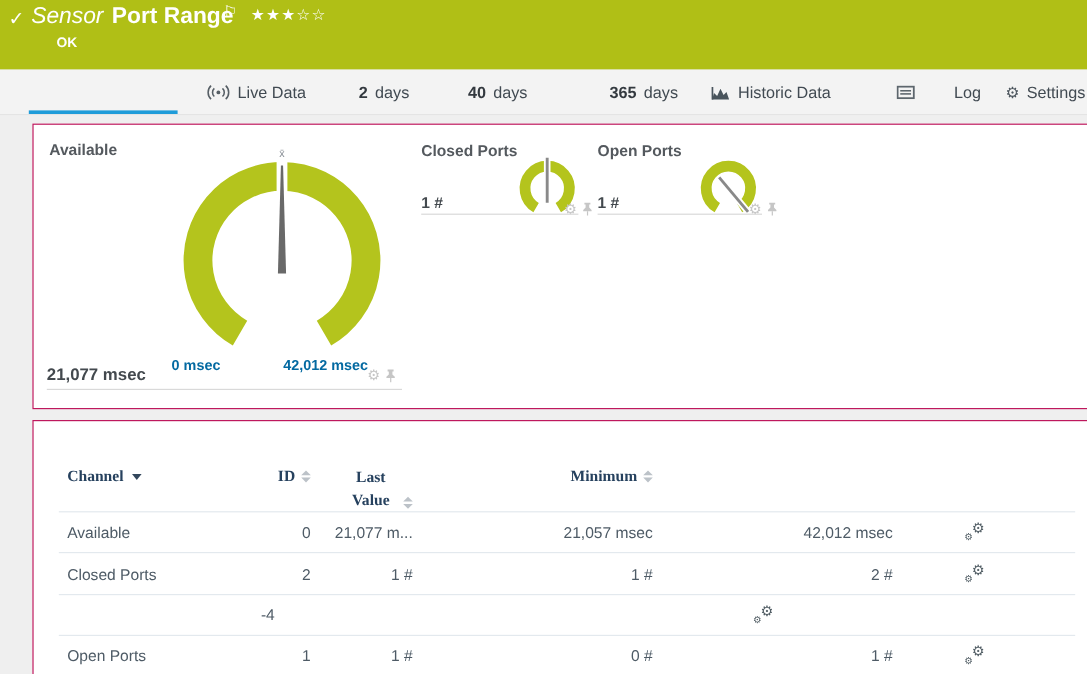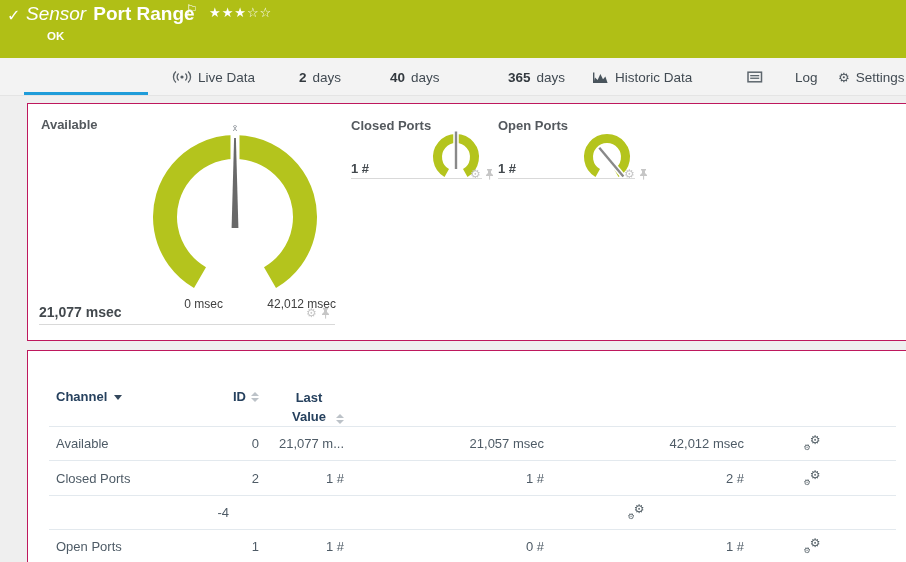--- a/index.html
+++ b/index.html
@@ -26,33 +26,33 @@
   .t-overview{left:55px;} .t-live{left:172px;} .t-2d{left:299px;} .t-30d{left:390px;}
   .t-365d{left:508px;} .t-hist{left:592px;} .t-log{left:747px;gap:32px;} .t-set{left:838px;}
   .gearglyph{font-size:13px;color:#4d565e;line-height:1;}
   
   .card{position:absolute;left:27px;width:880px;background:#fff;border:1px solid #be185d;box-sizing:border-box;}
   .card1{top:103px;height:238px;}
   .card2{top:350px;height:230px;}
   
   .glabel{position:absolute;font-size:13px;font-weight:bold;color:#54595e;}
   .gvalue{position:absolute;font-size:14px;font-weight:bold;color:#43494e;}
-  .gscale{position:absolute;font-size:12px;color:#404040;text-align:right;}
+  .gscale{position:absolute;font-size:12px;color:#0369a1;text-align:left;font-weight:bold;}
   .gdivider{position:absolute;height:1px;background:#d9d9d9;}
   .gicons{position:absolute;display:flex;gap:4px;align-items:center;color:#c6c6c6;}
   .gicons .gear{font-size:12px;line-height:1;}
   .gaugewrap{position:absolute;cursor:pointer;}
   
   .tbl{margin:0 10px 0 21px;}
   .thead,.trow{display:grid;grid-template-columns:173px 30px 85px 200px 200px 1fr;padding-left:7px;align-items:center;}
   .thead{padding-top:38px;height:37px;align-items:start;border-bottom:1px solid #e3e9ee;box-sizing:content-box;
          font-size:13px;font-weight:bold;color:#26415e;}
   .trow{height:33.4px;border-bottom:1px solid #e3e9ee;font-size:13px;color:#4e5b66;}
   .hr,.numcell{text-align:right;}
-  .hlink{cursor:pointer;display:inline-flex;align-items:flex-start;}
+  .hlink{cursor:pointer;display:inline-flex;align-items:flex-start;font-family:Liberation Serif, serif;}
   .caret{display:inline-block;width:0;height:0;border-left:4.5px solid transparent;border-right:4.5px solid transparent;
          border-top:5px solid #33475c;margin:6px 0 0 7px;}
   .sorticon{display:inline-flex;flex-direction:column;gap:2px;margin:3px 0 0 5px;vertical-align:bottom;}
   .sorticon i{display:block;width:0;height:0;border-left:4px solid transparent;border-right:4px solid transparent;}
   .sorticon .up{border-bottom:4px solid #bcc2c8;}
   .sorticon .dn{border-top:4px solid #bcc2c8;}
   .lastv .wrapw{display:inline-block;width:44px;text-align:center;line-height:1.45;}
   .lastv .sorticon{align-self:flex-end;margin-bottom:3px;}
   .channelcell{cursor:pointer;}
   .c6cell{display:flex;justify-content:center;padding-right:16px;}
@@ -209,20 +209,29 @@
       </div>
       <div class="hr">
         <span class="hlink lastv">
           <span class="wrapw">Last Value</span>
           <span class="sorticon">
               <i class="up"></i>
               <i class="dn"></i>
             </span>
         </span>
       </div>
+      <div class="hr">
+        <span class="hlink">
+          <span>Minimum</span>
+          <span class="sorticon">
+              <i class="up"></i>
+              <i class="dn"></i>
+            </span>
+        </span>
+      </div>
       <div></div>
     </div>
 
     <div class="trow">
       <div class="channelcell">Available</div>
       <div class="numcell">0</div>
       <div class="numcell">21,077 m...</div>
       <div class="numcell">21,057 msec</div>
       <div class="numcell">42,012 msec</div>
       <div class="c6cell">

